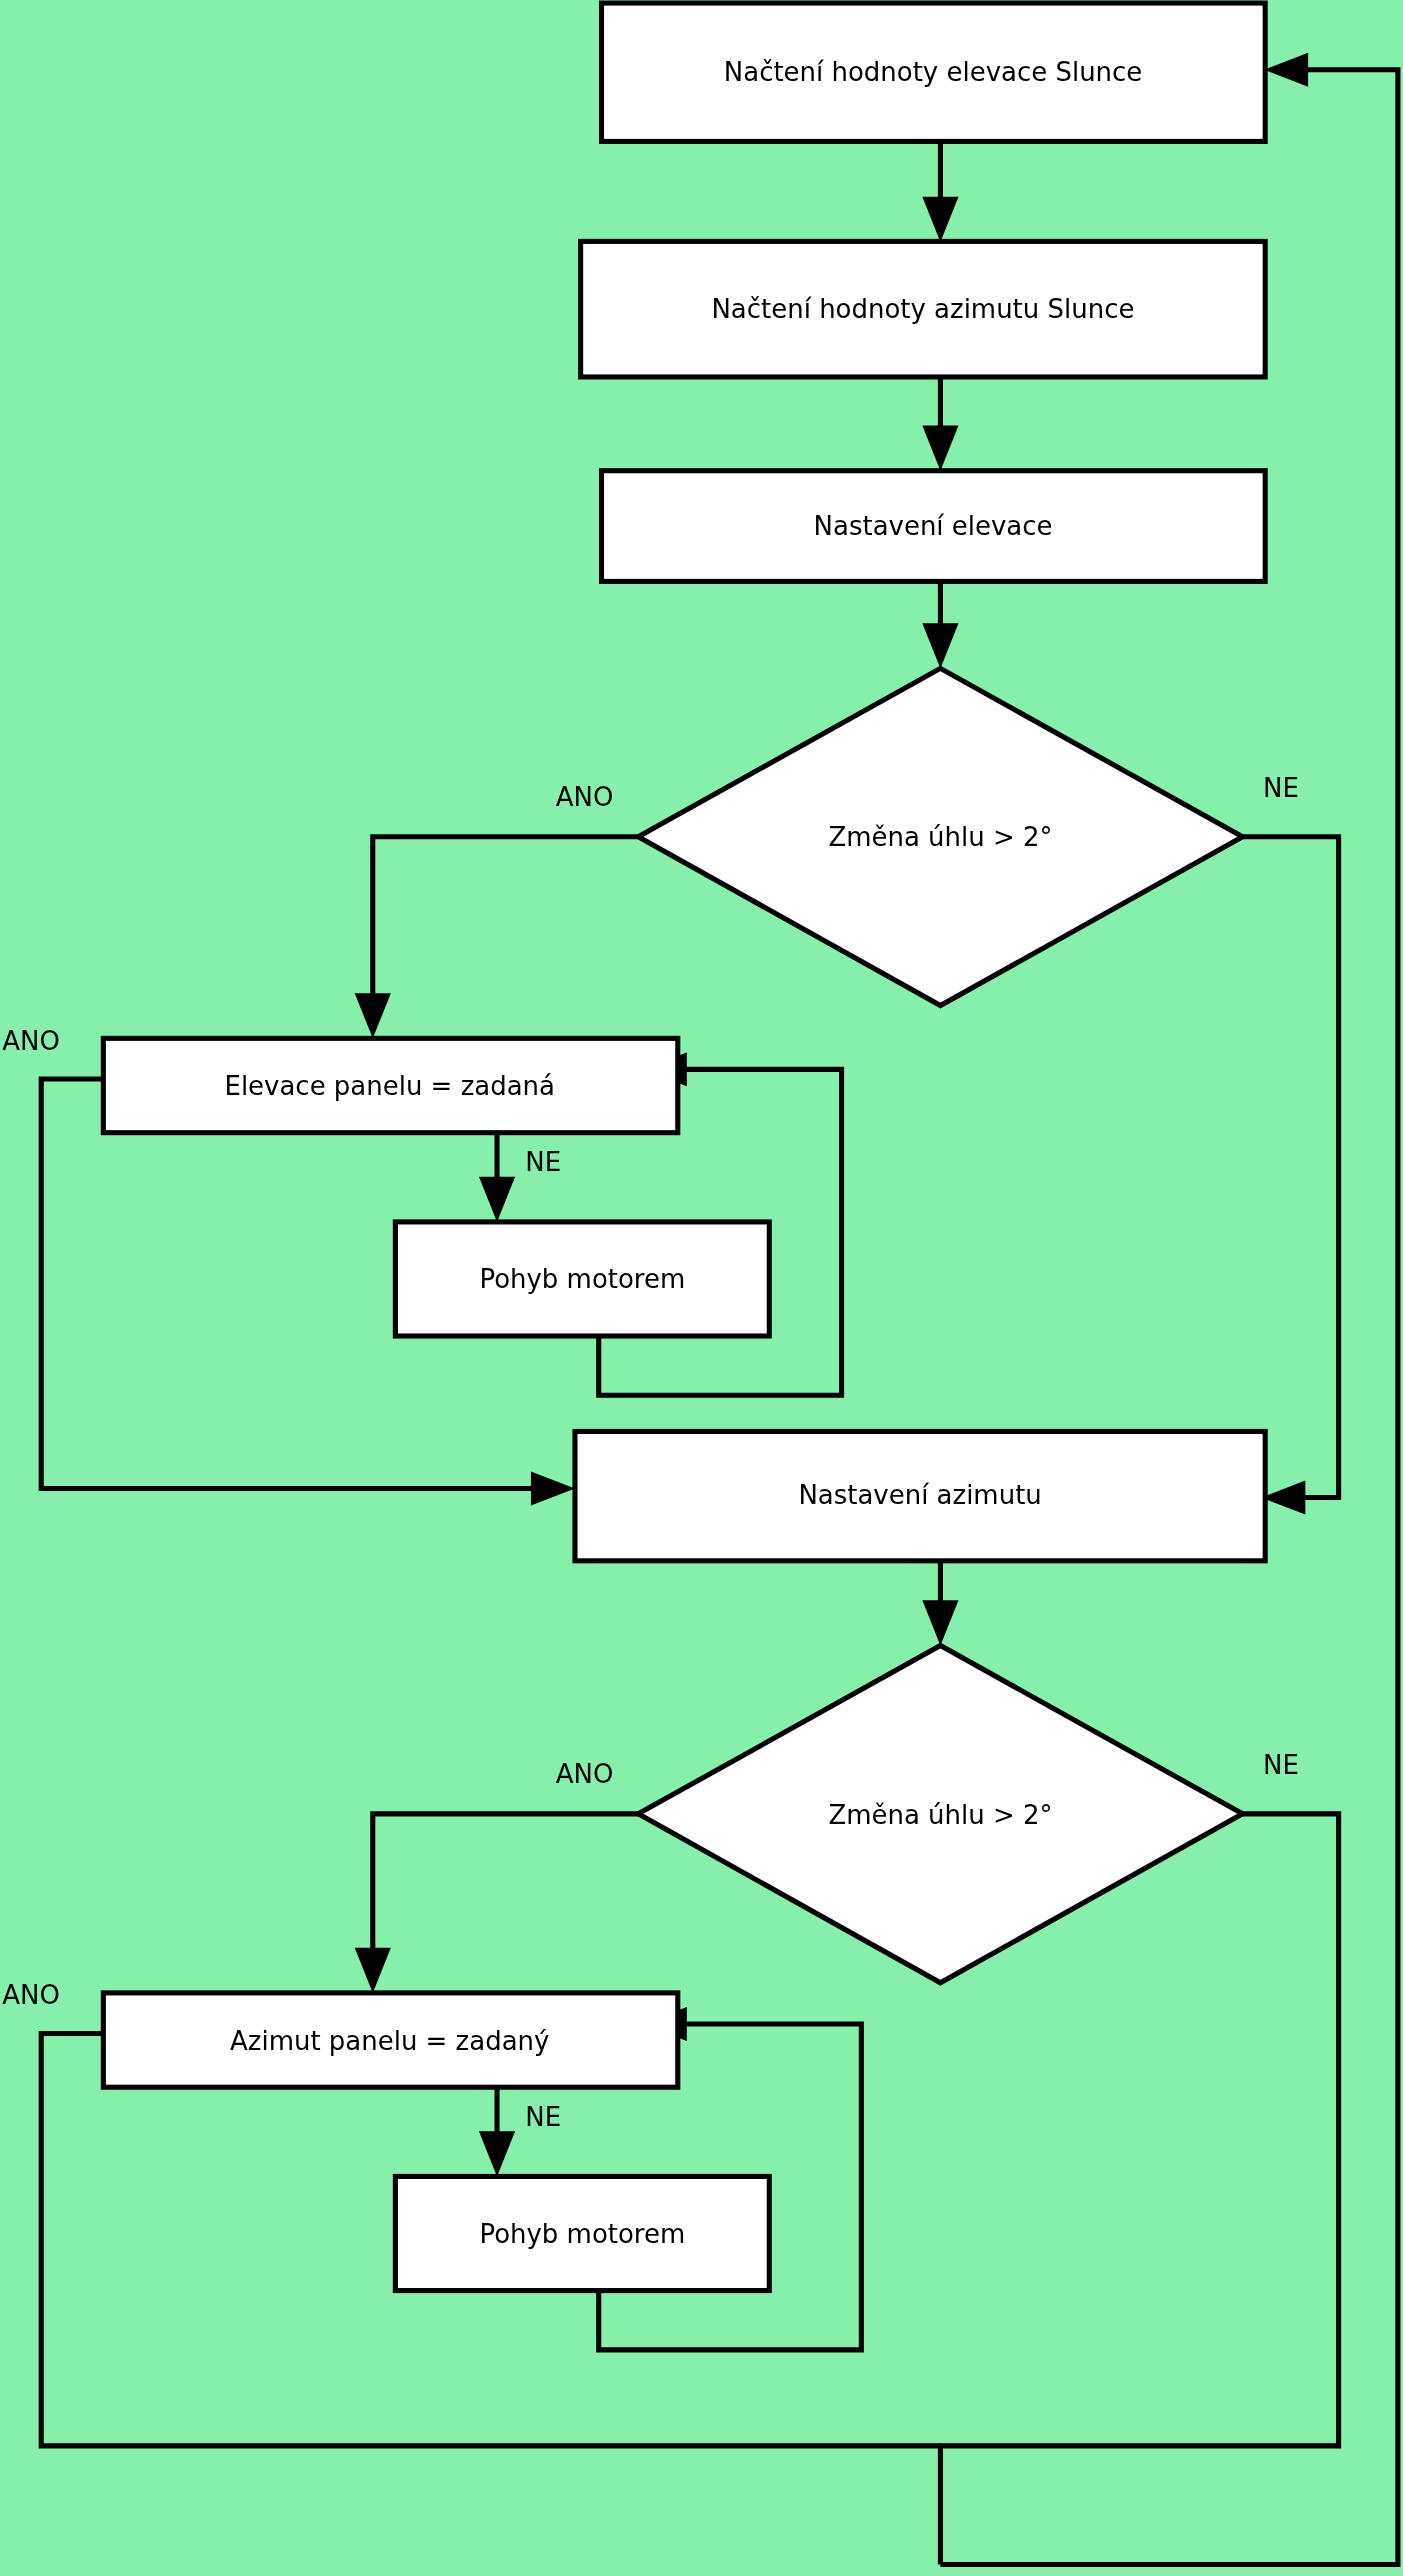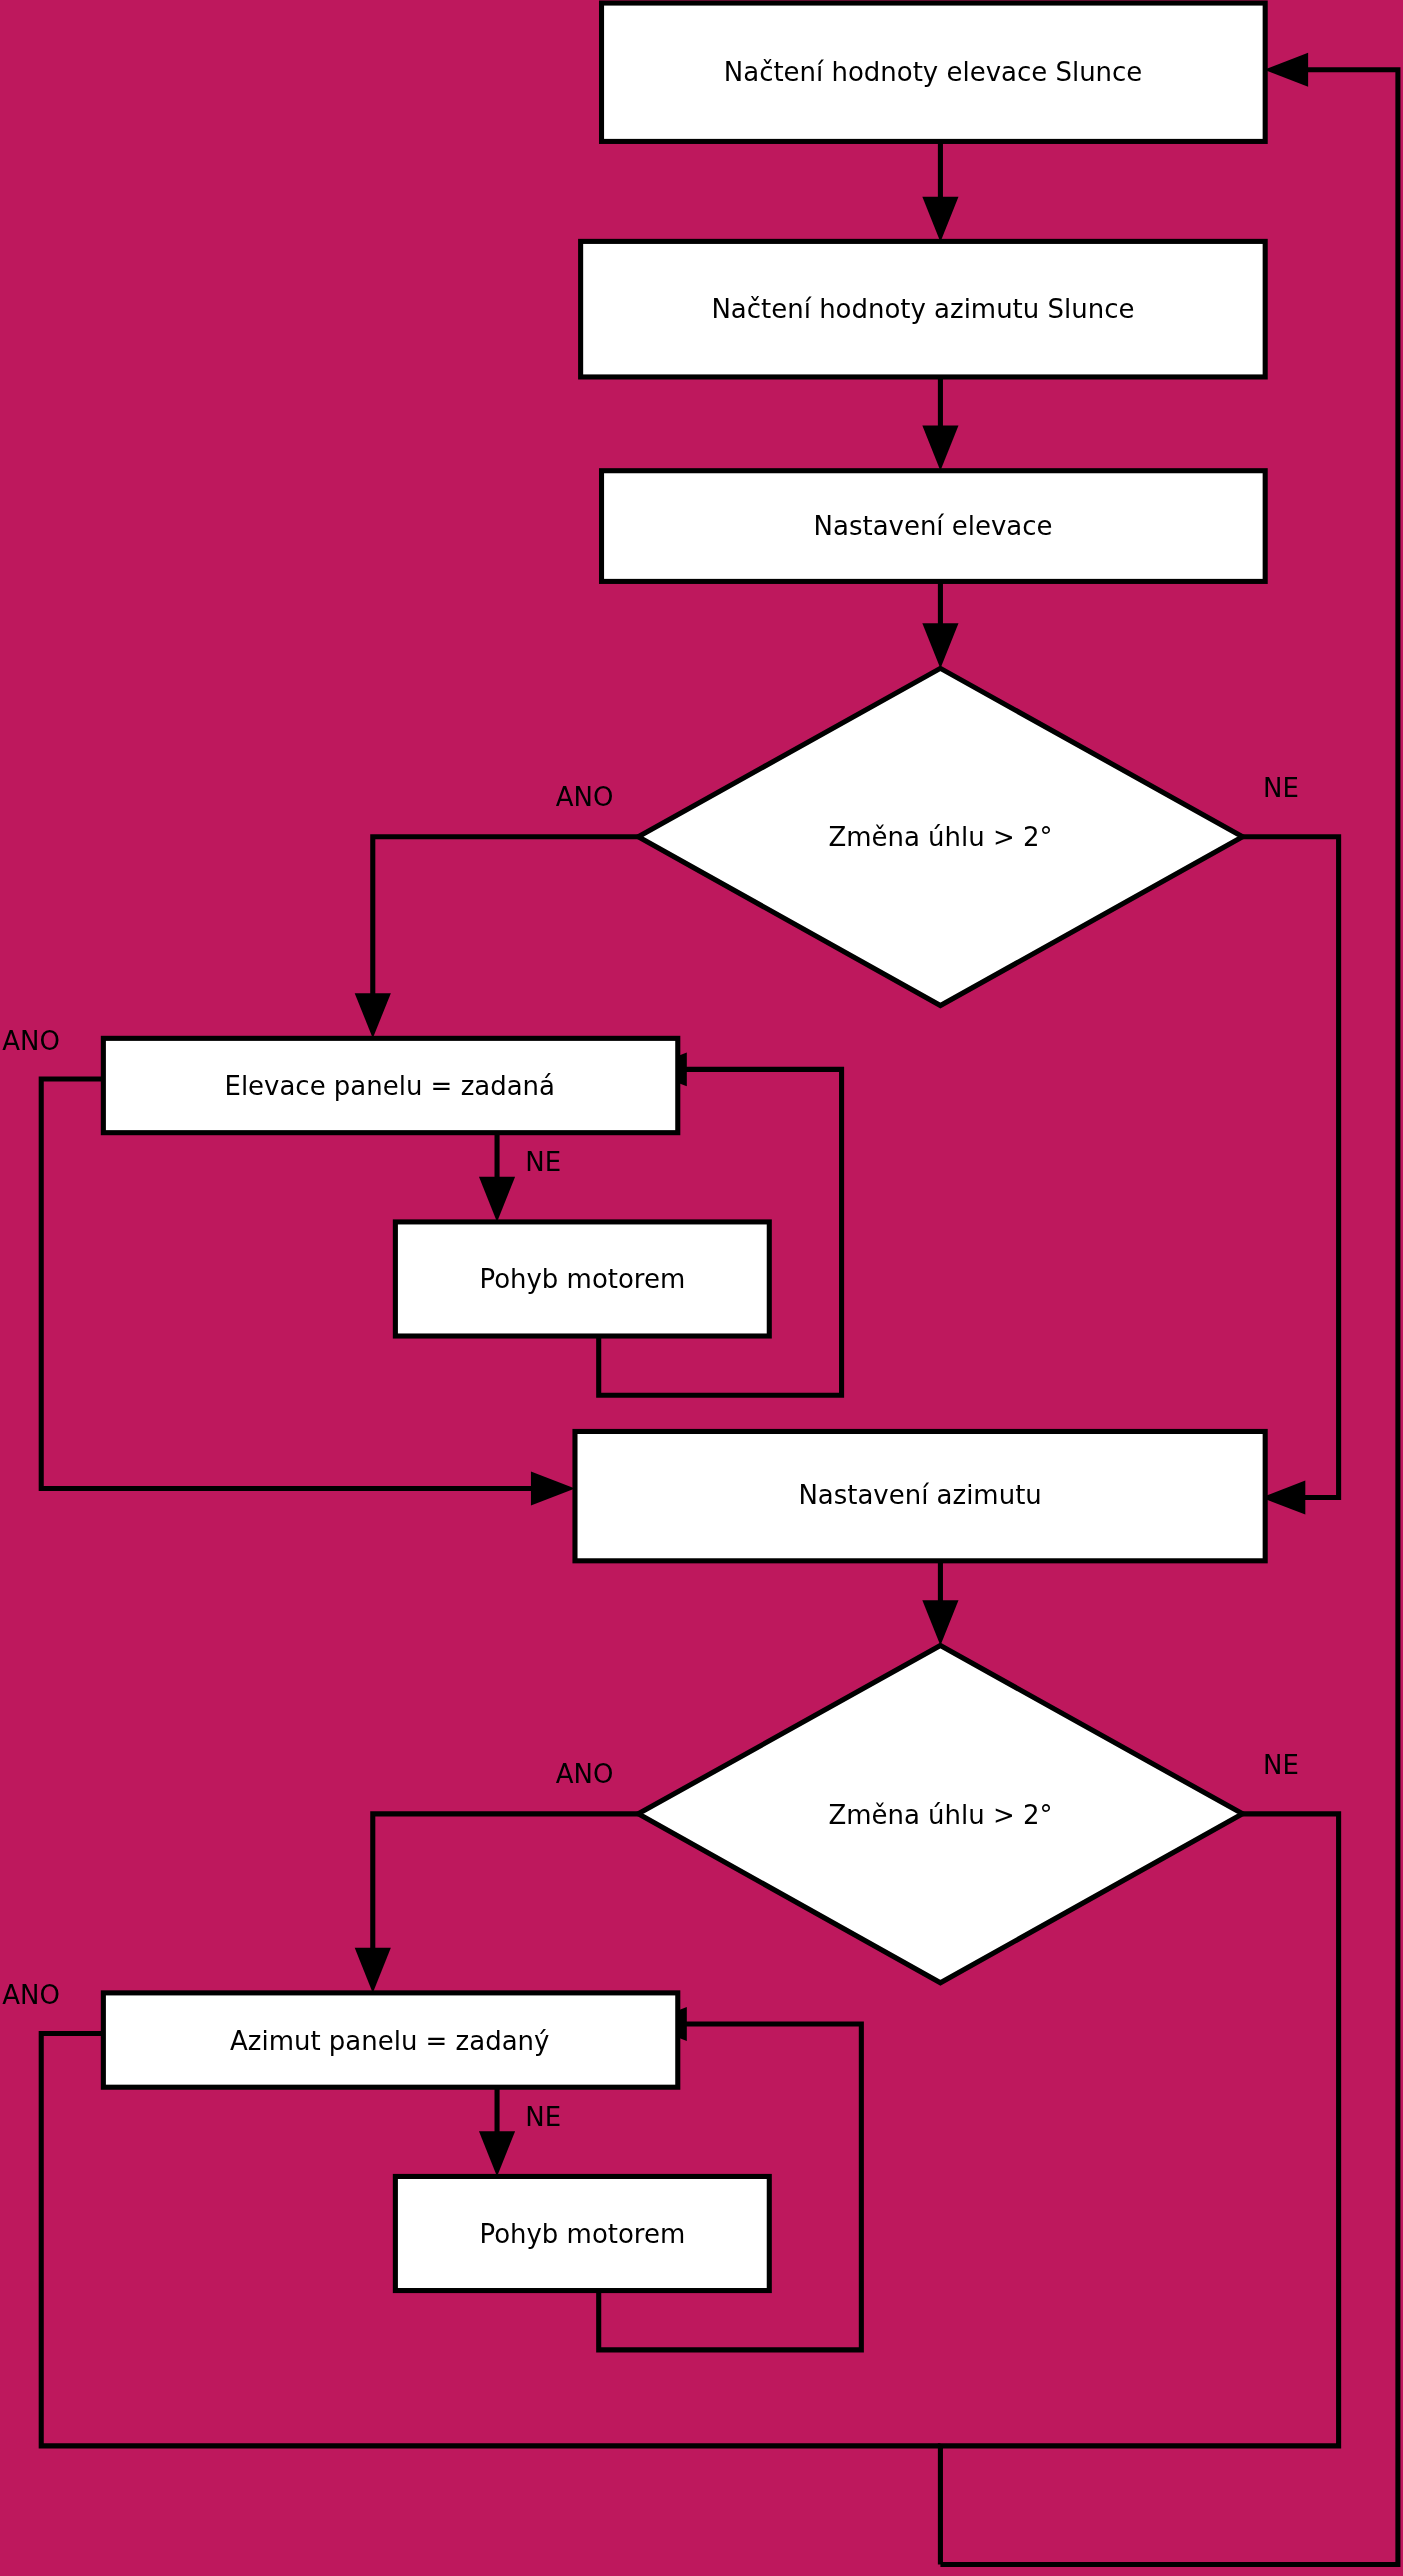--- a/index.html
+++ b/index.html
@@ -7,21 +7,21 @@
     padding: 0;
     background: #ffffff;
   }
   body {
     font-family: "DejaVu Sans", sans-serif;
   }
   #flowchart-root {
     position: relative;
     width: 1403px;
     height: 2576px;
-    background: #be185d;
+    background: #86efac;
   }
   svg#flow-svg {
     display: block;
     width: 1403px;
     height: 2576px;
   }
   .node-box {
     fill: #ffffff;
     stroke: #000000;
     stroke-width: 9;

